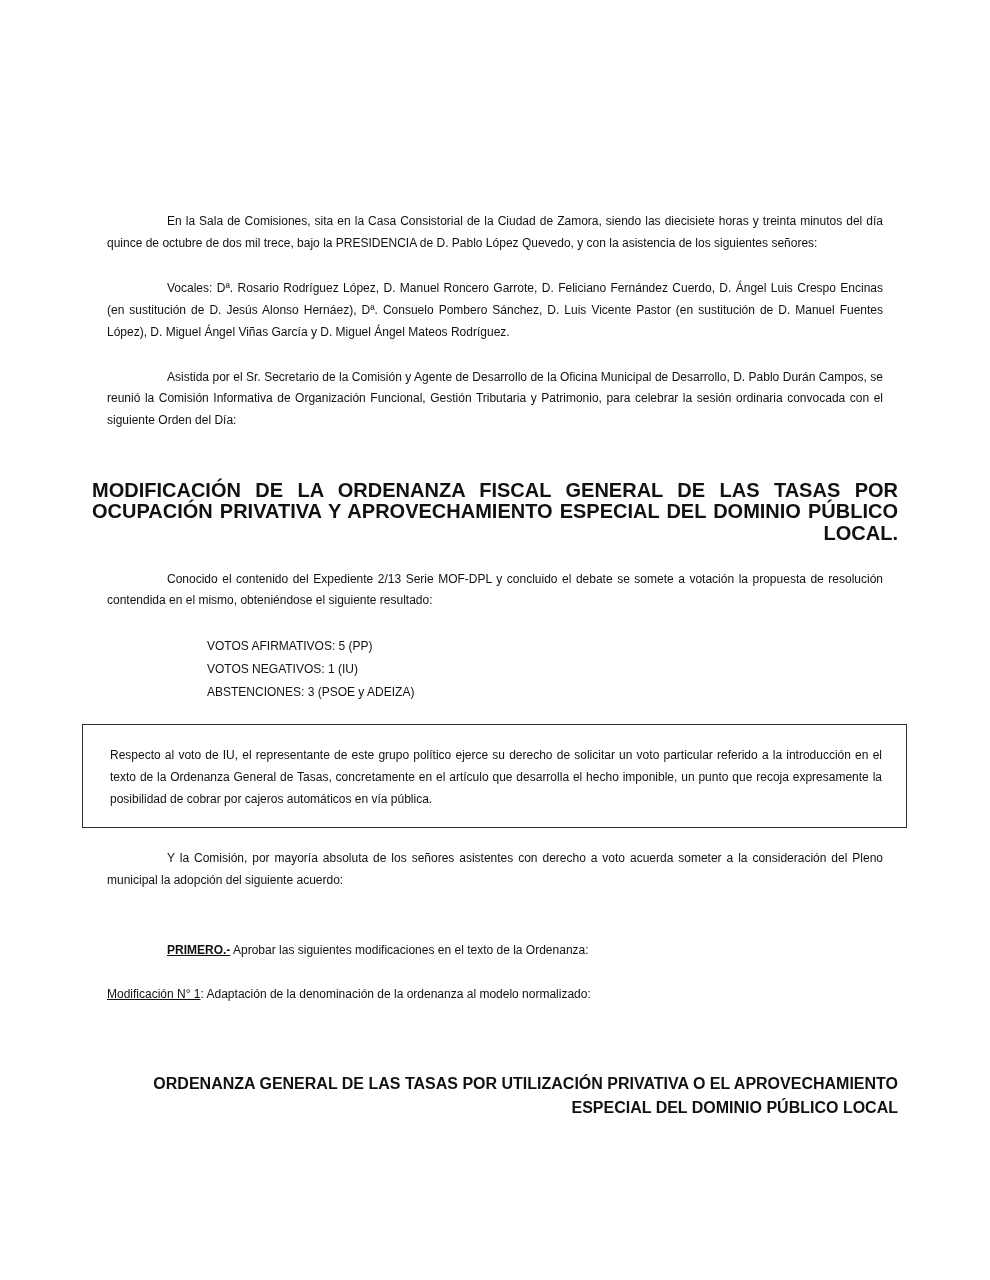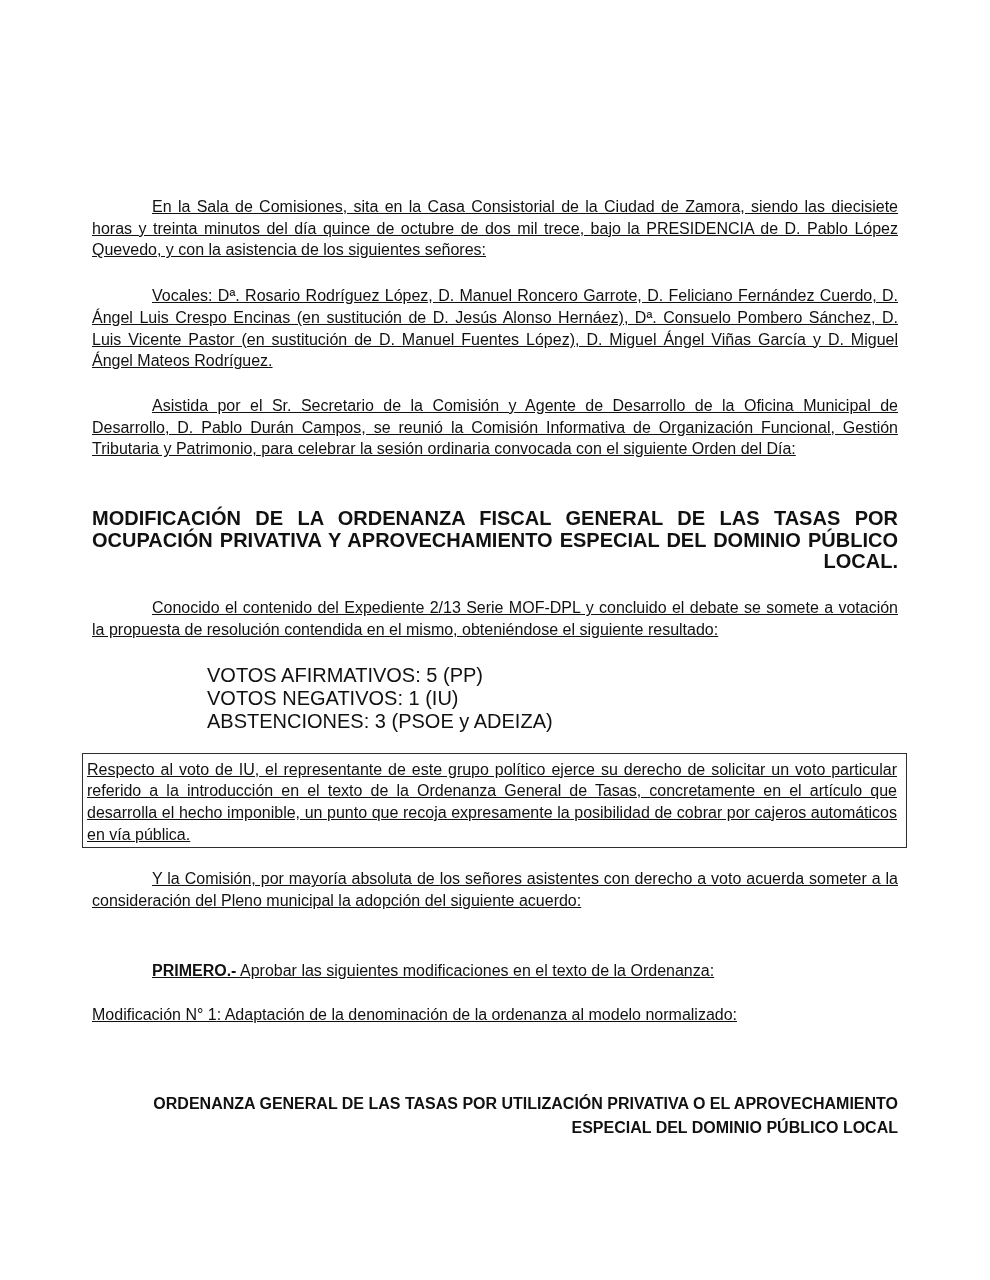--- a/index.html
+++ b/index.html
@@ -16,25 +16,24 @@
     color: #111111;
   }
   .page {
     box-sizing: border-box;
     width: 990px;
     height: 1280px;
     padding: 196px 92px 0 92px;
     background: #ffffff;
   }
   .para {
-    margin: 0;
-    font-size: 16px;
+    margin: 15px;
+    font-size: 12px;
     line-height: 21.7px;
     text-align: justify;
-    text-decoration: underline;
   }
   .indent { text-indent: 60px; }
   .bold { font-weight: bold; }
   .underline { text-decoration: underline; }
 
   .mb-std  { margin-bottom: 24px; }
   .mb-p2   { margin-bottom: 23px; }
   .mb-big  { margin-bottom: 48px; }
   .mb-med  { margin-bottom: 23px; }
 
@@ -45,28 +44,28 @@
     line-height: 21.7px;
   }
   .hline { text-align: right; }
   .hline.just {
     text-align: justify;
     text-align-last: justify;
   }
 
   .votes {
     margin: 0 0 20px 115px;
-    font-size: 20px;
+    font-size: 12px;
     line-height: 23px;
   }
 
   .boxed {
     border: 1px solid #2f2f2f;
     margin: 0 -9px 20px -10px;
-    padding: 5px 9px 2px 4px;
+    padding: 5px 9px 2px 12px;
   }
   .boxed .para { text-indent: 0; }
 
   .center-heading {
     margin: 0 auto;
     font-size: 16px;
     line-height: 24px;
     text-align: right;
     font-weight: bold;
   }

